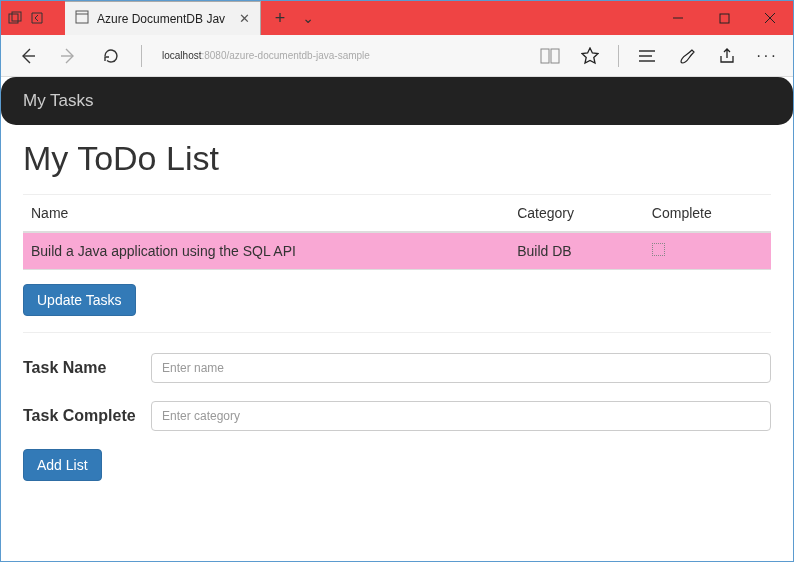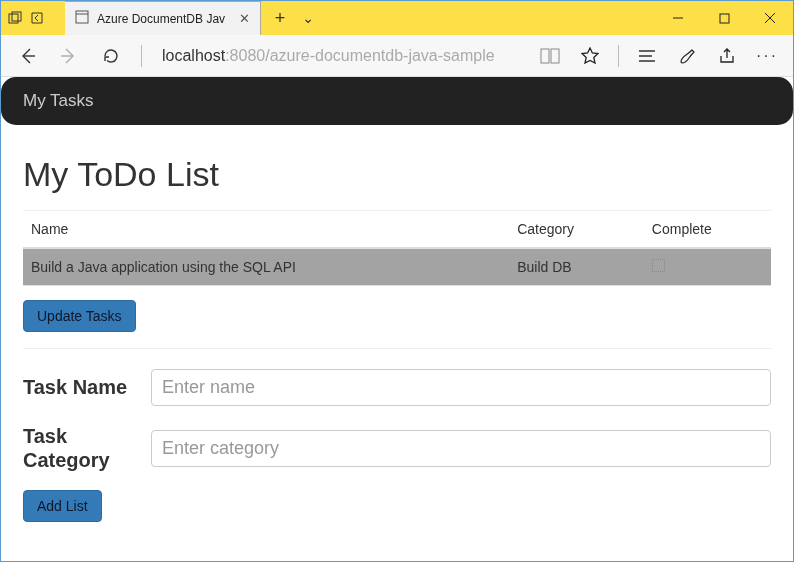--- a/index.html
+++ b/index.html
@@ -7,21 +7,21 @@
     font-family: "Segoe UI", Arial, sans-serif;
     background: #fff;
     width: 794px;
     height: 562px;
     overflow: hidden;
     border: 1px solid #5b9bcf;
   }
   
   .titlebar {
     height: 34px;
-    background: #fde047;
+    background: #ef4444;
     display: flex;
     align-items: stretch;
   }
   .tb-left {
     display: flex;
     align-items: center;
     padding-left: 6px;
     gap: 6px;
     width: 64px;
   }
@@ -63,21 +63,21 @@
     display: flex;
     align-items: center;
     padding: 0 8px;
     gap: 6px;
   }
   .navbtn { width: 36px; height: 36px; display:flex; align-items:center; justify-content:center; font-size:18px; color:#333;}
   .navbtn.disabled { color:#aaa;}
   .addr-sep { width:1px; height:22px; background:#bbb; margin:0 6px;}
   .url {
     flex: 1;
-    font-size: 16px;
+    font-size: 10px;
     padding: 4px 8px;
     color: #aaa;
     background: transparent;
     border: none;
   }
   .url .host { color: #333; }
   .addricons { display:flex; align-items:center; gap:4px;}
   .addricons .btn { width: 36px; height: 36px; display:flex; align-items:center; justify-content:center; font-size:18px; color:#333;}
   
   .pagenav {
@@ -85,75 +85,75 @@
     color: #ccc;
     height: 48px;
     display: flex;
     align-items: center;
     padding: 0 22px;
     font-size: 17px;
     border-radius: 15px;
   }
   
   .content { padding: 14px 22px 20px 22px;}
-  h1 { font-size: 34px; font-weight: 500; color:#333; margin-bottom: 16px; margin-top: 16px;}
+  h1 { font-size: 34px; font-weight: 500; color:#333; margin-bottom: 16px; margin-top: 0;}
   hr { border:none; border-top:1px solid #eee; margin: 8px 0 0 0;}
   table {
     width: 100%;
     border-collapse: collapse;
     margin-bottom: 14px;
   }
   thead th {
     text-align: left;
     padding: 10px 8px;
     font-size: 14px;
     color:#333;
     border-bottom: 2px solid #ddd;
     font-weight:400;
   }
   tbody td {
     padding: 10px 8px;
     font-size: 14px;
     color:#333;
     border-bottom: 1px solid #ddd;
-    background: #a3a3a3;
+    background: #f9a8d4;
   }
   .col-name { width: 65%; }
   .col-cat { width: 18%; }
   .col-comp { width: 17%; }
   .checkbox {
     width: 13px; height: 13px;
     border: 1px dotted #888;
     display:inline-block;
   }
   .btn-primary {
     background: #337ab7;
-    color: #0f172a;
+    color: #ffffff;
     border: 1px solid #2e6da4;
     border-radius: 4px;
     padding: 7px 13px;
     font-size: 14px;
     cursor: pointer;
     display:inline-block;
   }
   .formrow {
     display: flex;
     align-items: center;
     margin-bottom: 18px;
   }
   .formlabel {
     width: 128px;
     font-weight: 700;
-    font-size: 20px;
+    font-size: 16px;
     color:#333;
     padding-right: 10px;
   }
   .forminput {
     flex: 1;
-    font-size: 18px;
+    font-size: 12px;
     padding: 7px 10px;
     border: 1px solid #ccc;
     border-radius: 4px;
     color:#555;
   }
   .forminput::placeholder { color:#999;}
   .hr2 { border:none; border-top:1px solid #eee; margin: 16px 0 20px 0;}
 </style>
 </head>
 <body>
@@ -295,18 +295,18 @@
   <button class="btn-primary">Update Tasks</button>
 
   <hr class="hr2">
 
   <div class="formrow">
     <div class="formlabel">Task Name</div>
     <input class="forminput" type="text" placeholder="Enter name" style="">
   </div>
 
   <div class="formrow">
-    <div class="formlabel" style="line-height:1.2;">Task Category</div>
+    <div class="formlabel" style="line-height:1.2;">Task Complete</div>
     <input class="forminput" type="text" placeholder="Enter category" style="">
   </div>
 
   <button class="btn-primary">Add List</button>
 </div>
 
 </body></html>

